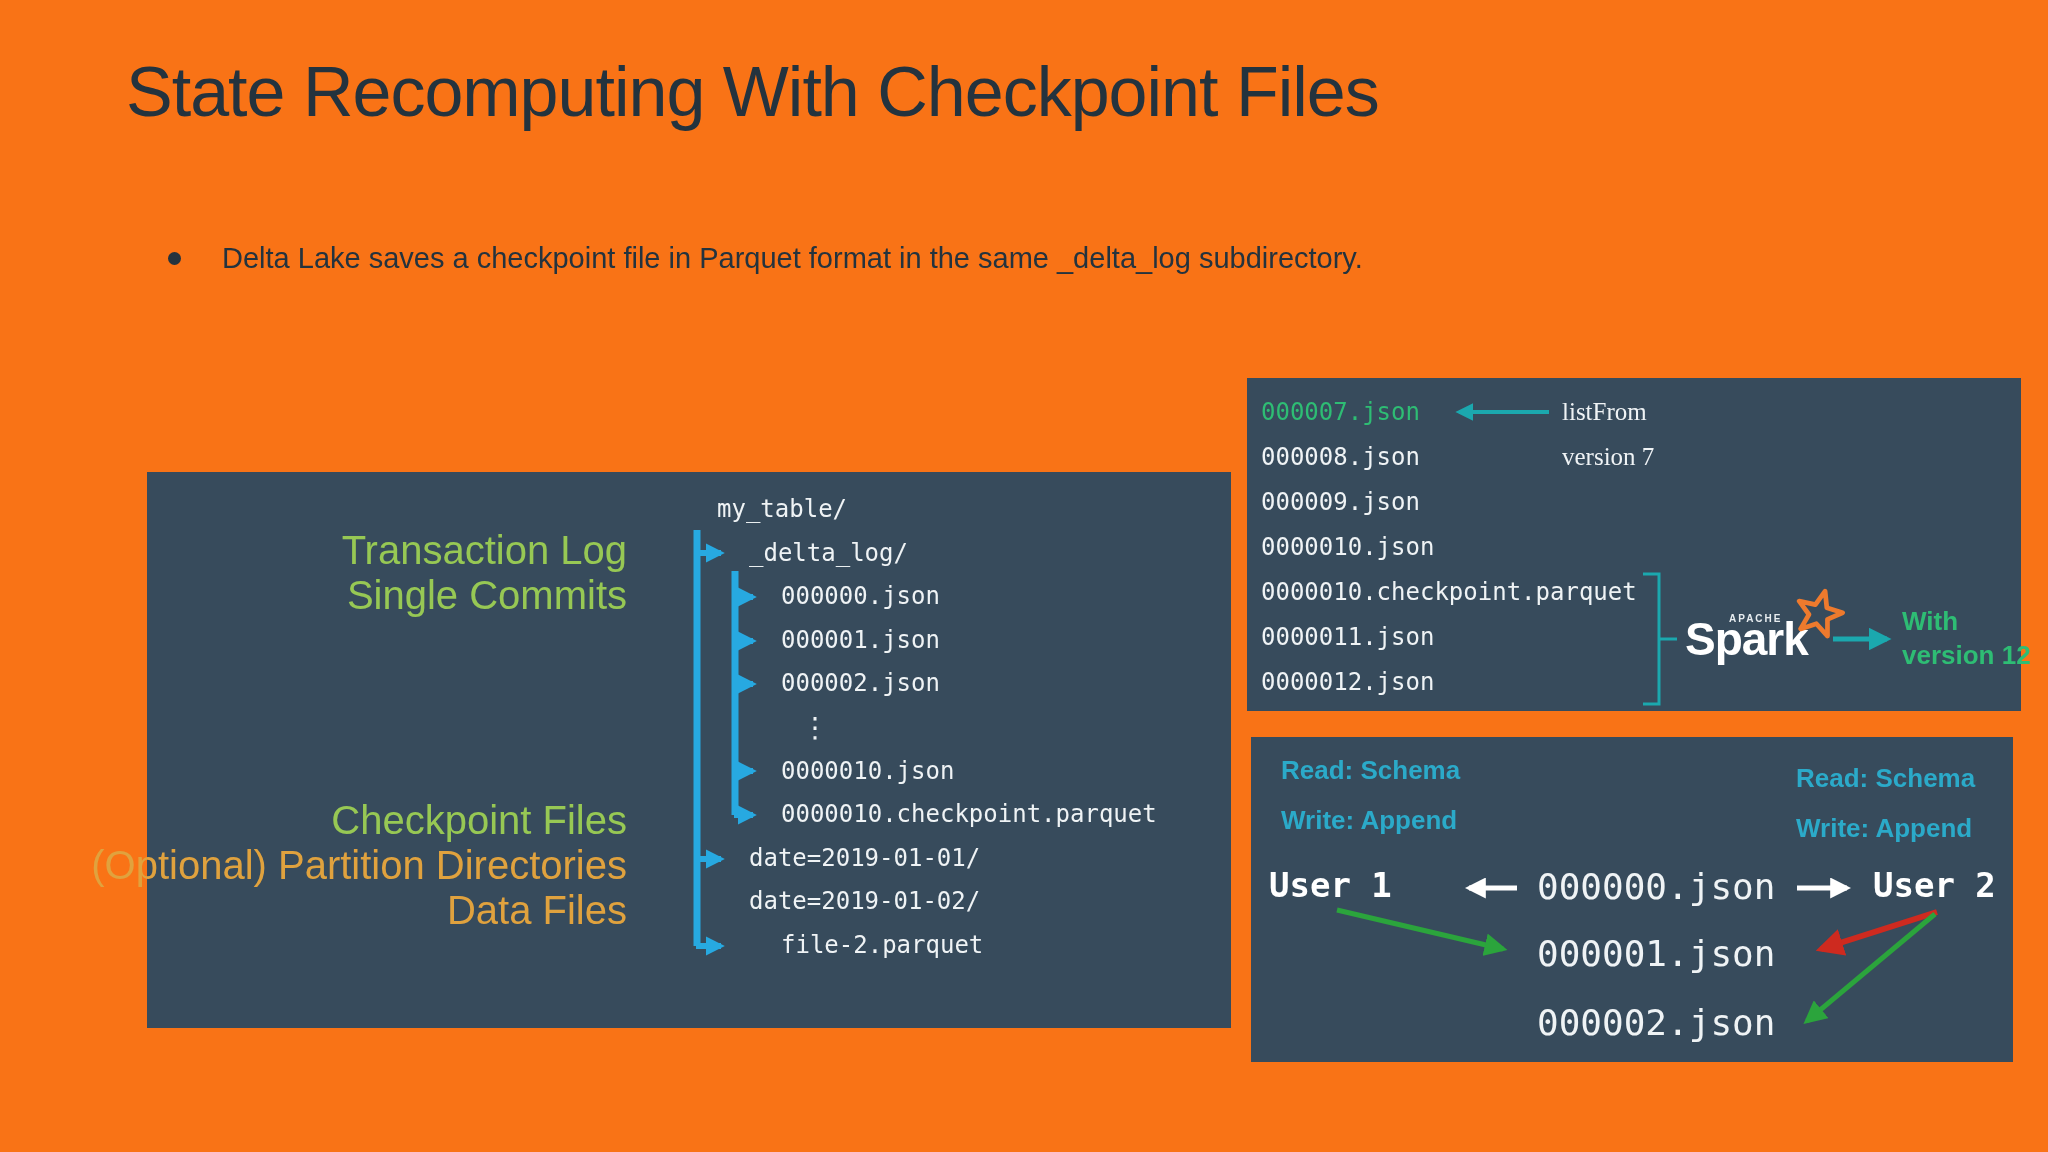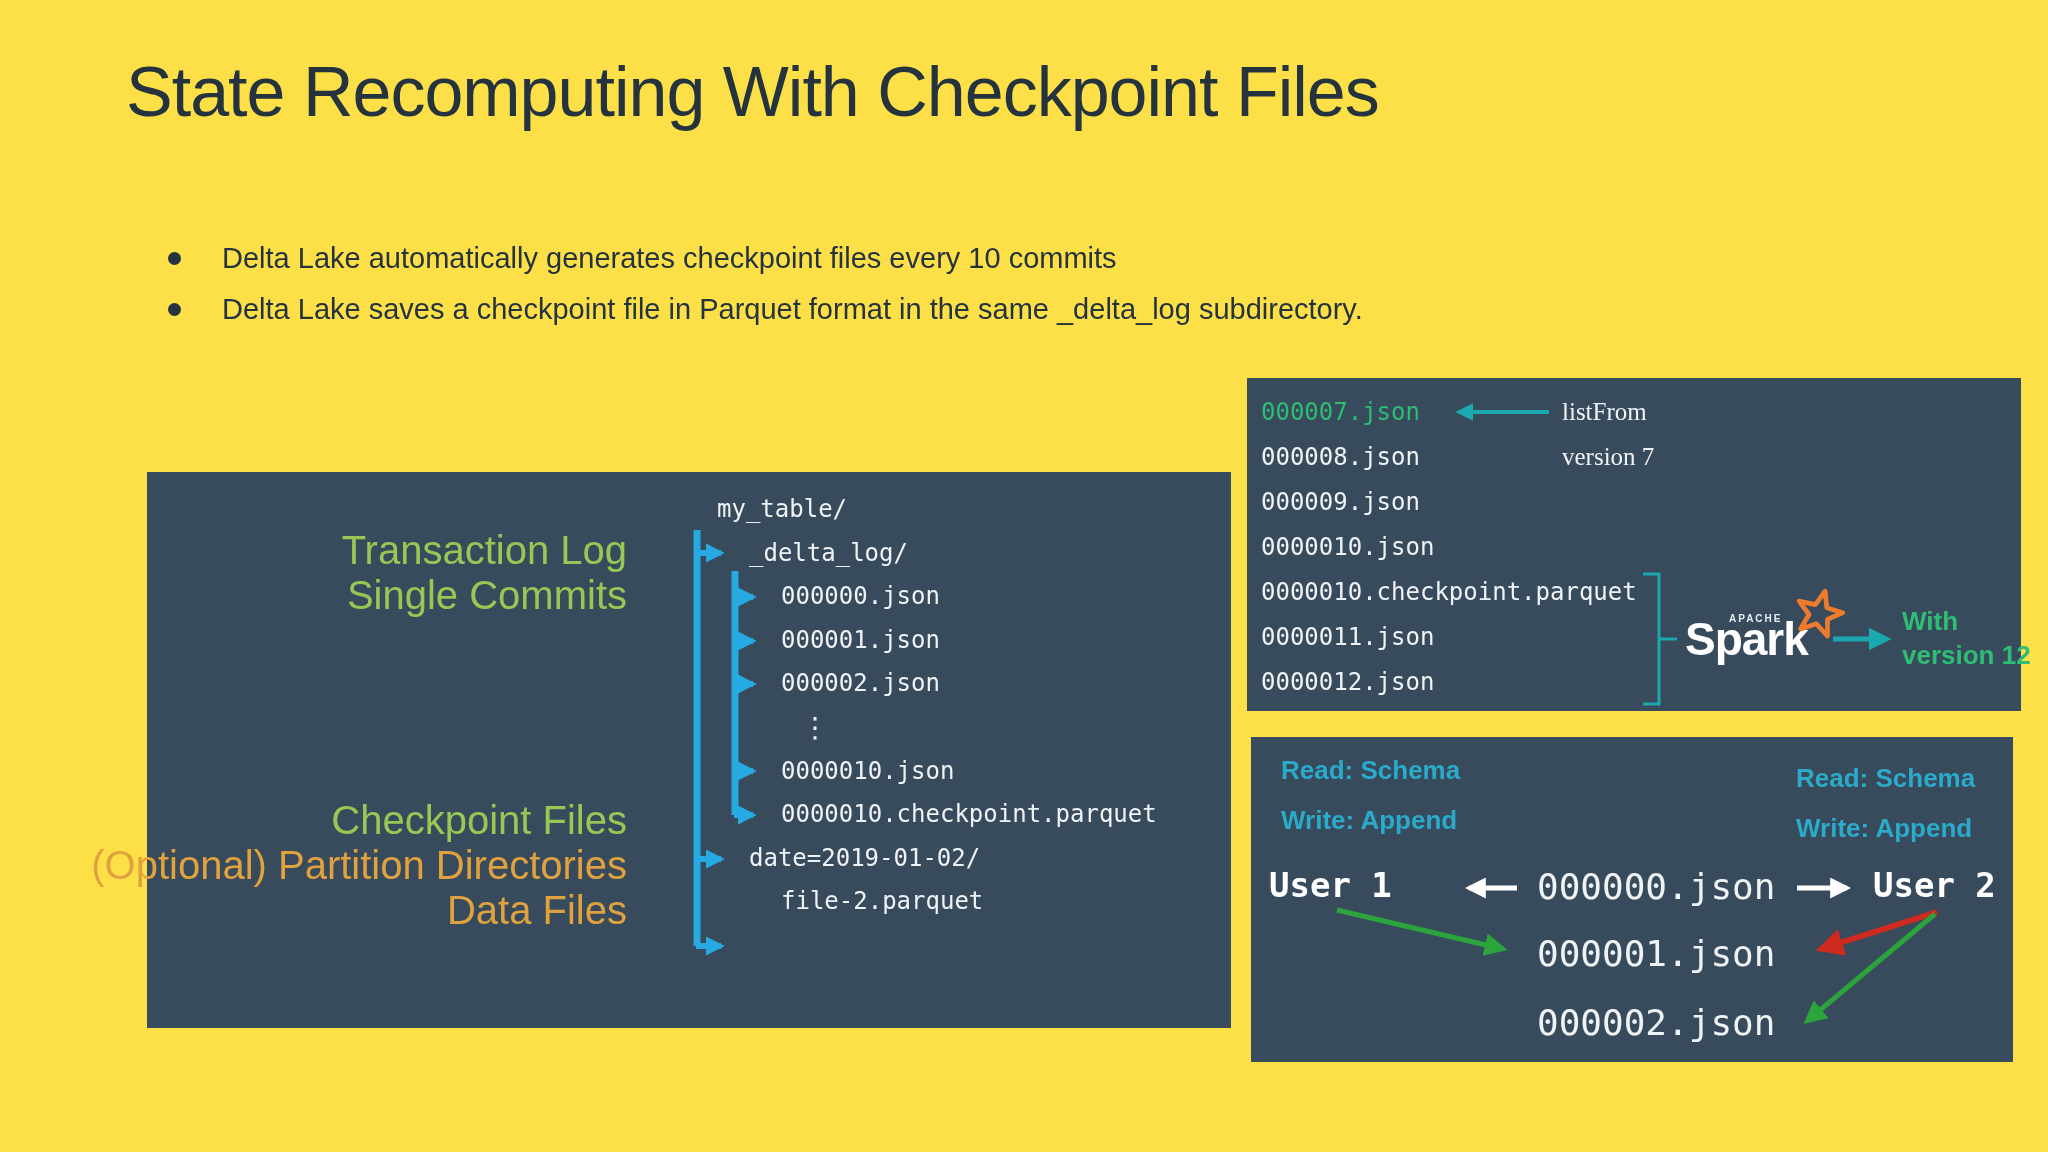--- a/index.html
+++ b/index.html
@@ -1,17 +1,17 @@
 <!DOCTYPE html>
 <html><head>
 <meta charset="utf-8">
 <style>
   html,body{margin:0;padding:0;}
   body{background:#f5f4ef;font-family:"Liberation Sans",sans-serif;}
-  .slide{position:relative;width:2048px;height:1152px;background:#fde047;overflow:hidden;}
+  .slide{position:relative;width:2048px;height:1152px;background:#f97316;overflow:hidden;}
 
   .title{position:absolute;left:126px;top:52px;font-size:70px;font-weight:500;
          letter-spacing:-1px;color:#24333e;margin:0;}
 
   .bullets{position:absolute;left:222px;top:238px;margin:0;padding:0;list-style:none;}
   .bullets li{position:relative;font-size:29px;line-height:40px;color:#24333e;margin-bottom:11px;}
   .bullets li::before{content:"";position:absolute;left:-54px;top:14px;width:13px;height:13px;
          border-radius:50%;background:#24333e;}
 
   .panel{position:absolute;background:#374b5c;}
@@ -58,21 +58,20 @@
          color:#eff3f5;white-space:pre;}
 </style>
 </head>
 <body>
 
 <div class="slide">
 
   <h1 class="title">State Recomputing With Checkpoint Files</h1>
 
   <ul class="bullets">
-    <li>Delta Lake automatically generates checkpoint files every 10 commits</li>
     <li>Delta Lake saves a checkpoint file in Parquet format in the same _delta_log subdirectory.</li>
   </ul>
 
   <section class="panel panel-tree">
 
     <svg class="overlay" width="1084" height="556">
       <defs>
         <marker id="mb" viewBox="0 0 10 10" refX="8" refY="5" markerWidth="3.2" markerHeight="3.2" orient="auto">
           <path d="M0,0 L10,5 L0,10 z" fill="#27a9e1"></path>
         </marker>
@@ -106,20 +105,21 @@
 
     <div class="tree-rows">
       <div class="trow i0">my_table/</div>
       <div class="trow i1">_delta_log/</div>
       <div class="trow i2">000000.json</div>
       <div class="trow i2">000001.json</div>
       <div class="trow i2">000002.json</div>
       <div class="trow id">⋮</div>
       <div class="trow i2">0000010.json</div>
       <div class="trow i2">0000010.checkpoint.parquet</div>
+      <div class="trow i1">date=2019-01-01/</div>
       <div class="trow i1">date=2019-01-02/</div>
       <div class="trow i2">file-2.parquet</div>
     </div>
   </section>
 
   <section class="panel panel-listfrom">
 
     <div class="lf-files">
       <div class="lfrow hl">000007.json</div>
       <div class="lfrow">000008.json</div>

